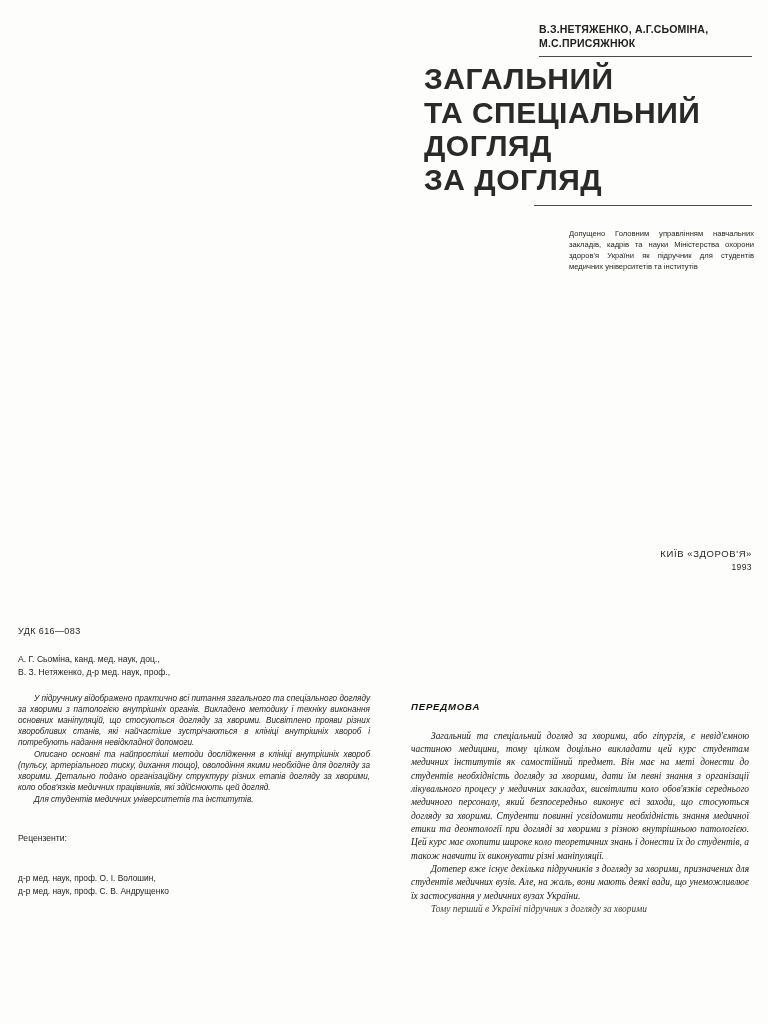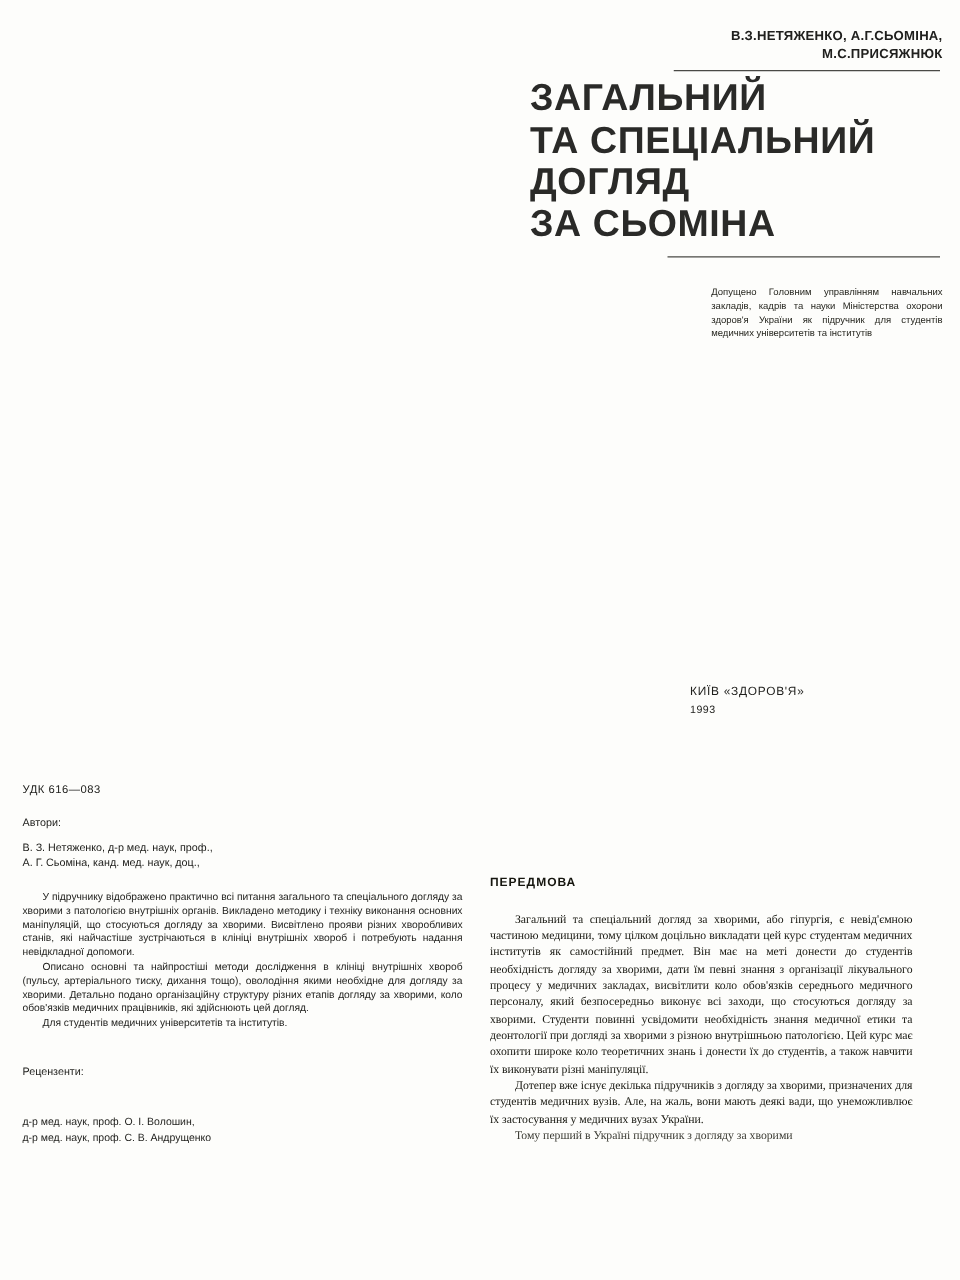--- a/index.html
+++ b/index.html
@@ -31,21 +31,21 @@
     height: 600px;
   }
   .authors-line {
     position: absolute;
     left: 155px;
     top: 22px;
     width: 215px;
     font-size: 10.5px;
     letter-spacing: 0.2px;
     line-height: 1.35;
-    text-align: right;
+    text-align: left;
     font-family: "Liberation Sans", sans-serif;
     font-weight: 600;
     color: #20201e;
   }
   .rule-top {
     position: absolute;
     left: 155px;
     top: 56px;
     width: 213px;
     height: 1px;
@@ -84,21 +84,21 @@
     font-size: 7.6px;
     line-height: 1.45;
     text-align: justify;
     color: #26261f;
   }
   .imprint {
     position: absolute;
     left: 168px;
     top: 548px;
     width: 200px;
-    text-align: left;
+    text-align: right;
     font-family: "Liberation Sans", sans-serif;
     font-size: 9.5px;
     letter-spacing: 0.6px;
     color: #1f1f1c;
   }
   .imprint .year {
     font-size: 8.5px;
     letter-spacing: 0.4px;
     margin-top: 3px;
   }
@@ -129,42 +129,44 @@
   }
   .annotation {
     margin-top: 15px;
     text-align: justify;
     font-size: 8.2px;
     line-height: 1.35;
   }
   .annotation p {
     margin: 0 0 1px 0;
     text-indent: 16px;
+    font-style: italic;
   }
   .reviewers {
     margin-top: 28px;
   }
   .reviewers .sec-label {
     margin-bottom: 27px;
   }
   .reviewers div.rev {
     font-size: 8.4px;
     line-height: 1.5;
   }
 
   
   .right-col {
     position: absolute;
-    left: 392px;
+    left: 411px;
     top: 700px;
     width: 338px;
     font-size: 9.4px;
     line-height: 1.42;
     color: #16160f;
     font-family: "Liberation Serif", serif;
+    font-style: italic;
   }
   .right-col h2 {
     font-family: "Liberation Sans", sans-serif;
     font-size: 9.6px;
     font-weight: 600;
     letter-spacing: 0.8px;
     margin: 0 0 16px 0;
   }
   .right-col p {
     margin: 0;
@@ -184,41 +186,40 @@
   <div class="title-page">
 
     <div class="authors-line">В.З.НЕТЯЖЕНКО, А.Г.СЬОМІНА, М.С.ПРИСЯЖНЮК</div>
 
     <div class="rule-top"></div>
 
     <div class="big-title">
       <div>ЗАГАЛЬНИЙ</div>
       <div>ТА СПЕЦІАЛЬНИЙ</div>
       <div>ДОГЛЯД</div>
-      <div>ЗА СЬОМІНА</div>
+      <div>ЗА ДОГЛЯД</div>
     </div>
 
     <div class="rule-bottom"></div>
 
     <div class="approval">Допущено Головним управлінням навчальних закладів, кадрів та науки Міністерства охорони здоров'я України як підручник для студентів медичних університетів та інститутів</div>
 
     <div class="imprint">
       <div>КИЇВ «ЗДОРОВ'Я»</div>
       <div class="year">1993</div>
     </div>
   </div>
 
   <div class="left-col">
 
     <div class="udc">УДК 616—083</div>
 
-    <div class="sec-label">Автори:</div>
     <div class="author-list">
+      <div>А. Г. Сьоміна, канд. мед. наук, доц.,</div>
       <div>В. З. Нетяженко, д-р мед. наук, проф.,</div>
-      <div>А. Г. Сьоміна, канд. мед. наук, доц.,</div>
     </div>
 
     <div class="annotation">
       <p>У підручнику відображено практично всі питання загального та спеціального догляду за хворими з патологією внутрішніх органів. Викладено методику і техніку виконання основних маніпуляцій, що стосуються догляду за хворими. Висвітлено прояви різних хворобливих станів, які найчастіше зустрічаються в клініці внутрішніх хвороб і потребують надання невідкладної допомоги.</p>
       <p>Описано основні та найпростіші методи дослідження в клініці внутрішніх хвороб (пульсу, артеріального тиску, дихання тощо), оволодіння якими необхідне для догляду за хворими. Детально подано організаційну структуру різних етапів догляду за хворими, коло обов'язків медичних працівників, які здійснюють цей догляд.</p>
       <p>Для студентів медичних університетів та інститутів.</p>
     </div>
 
     <div class="reviewers">
       <div class="sec-label">Рецензенти:</div>

